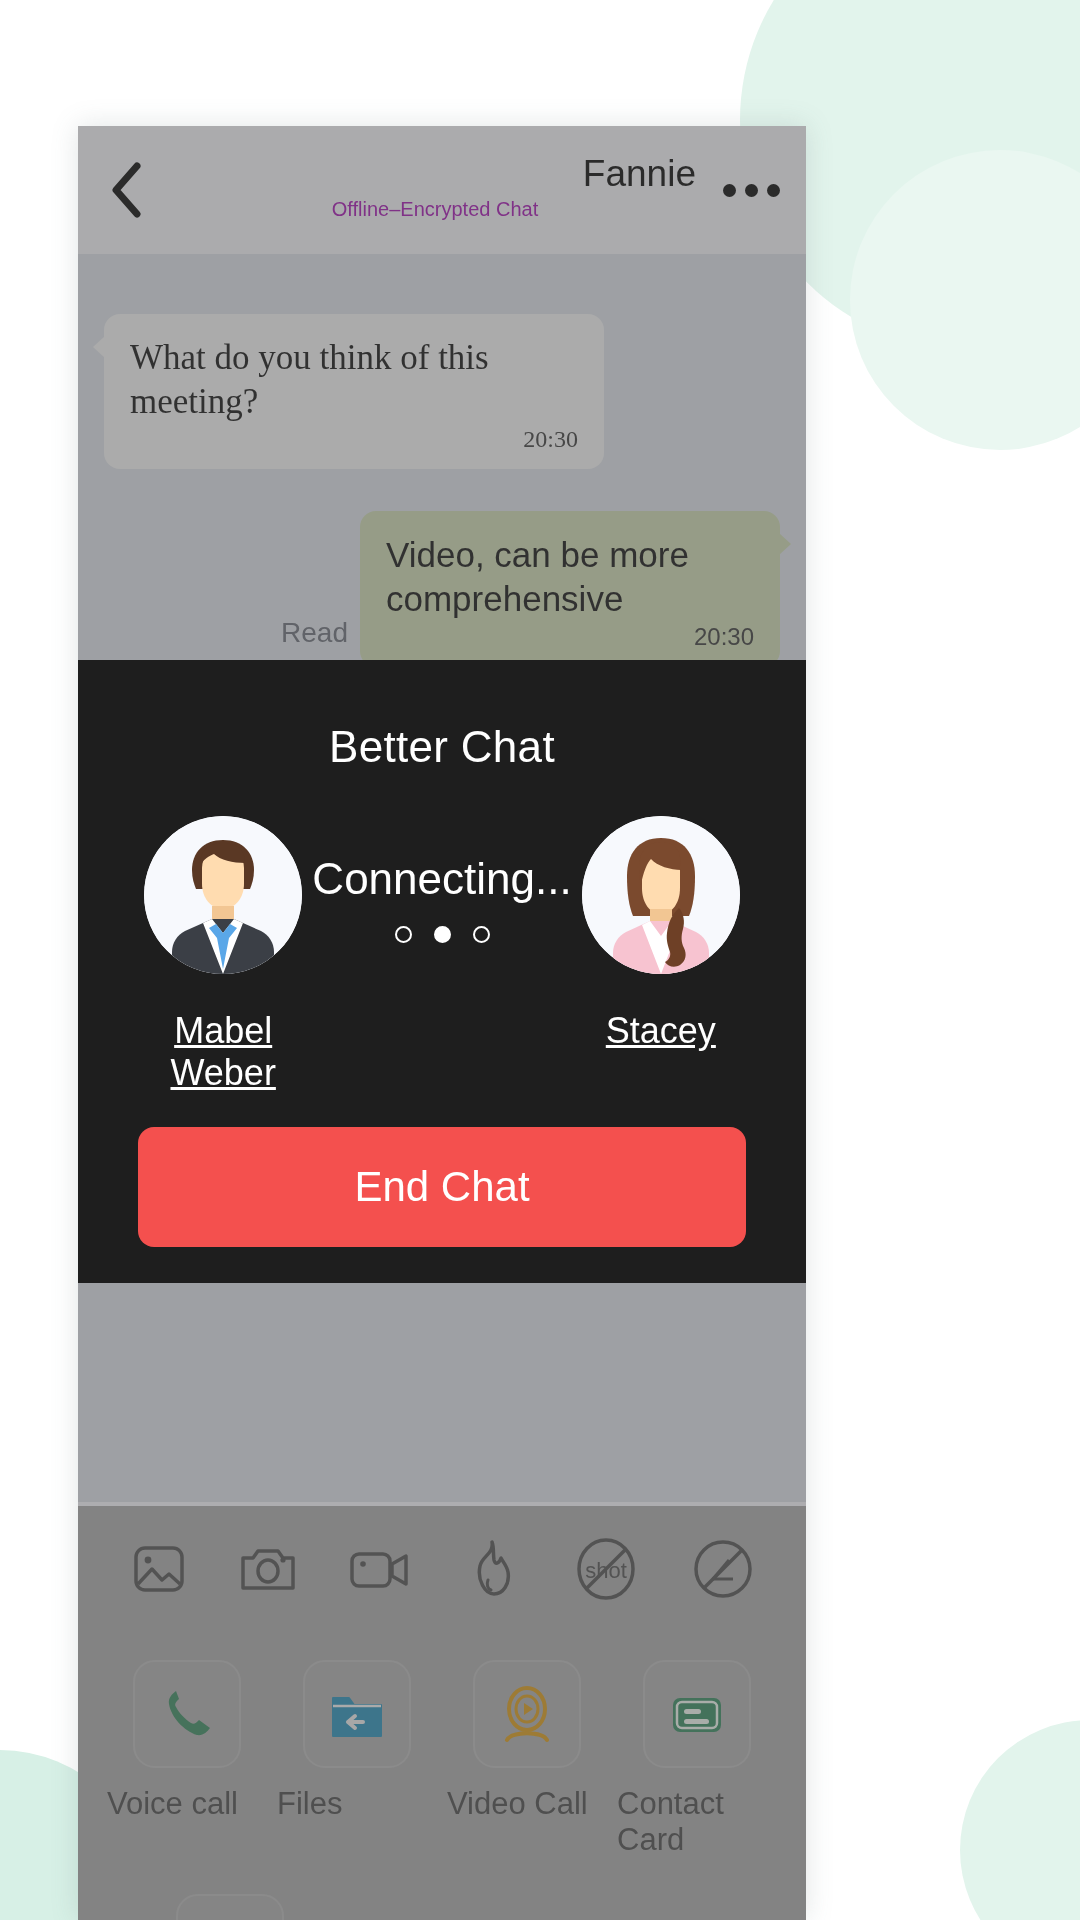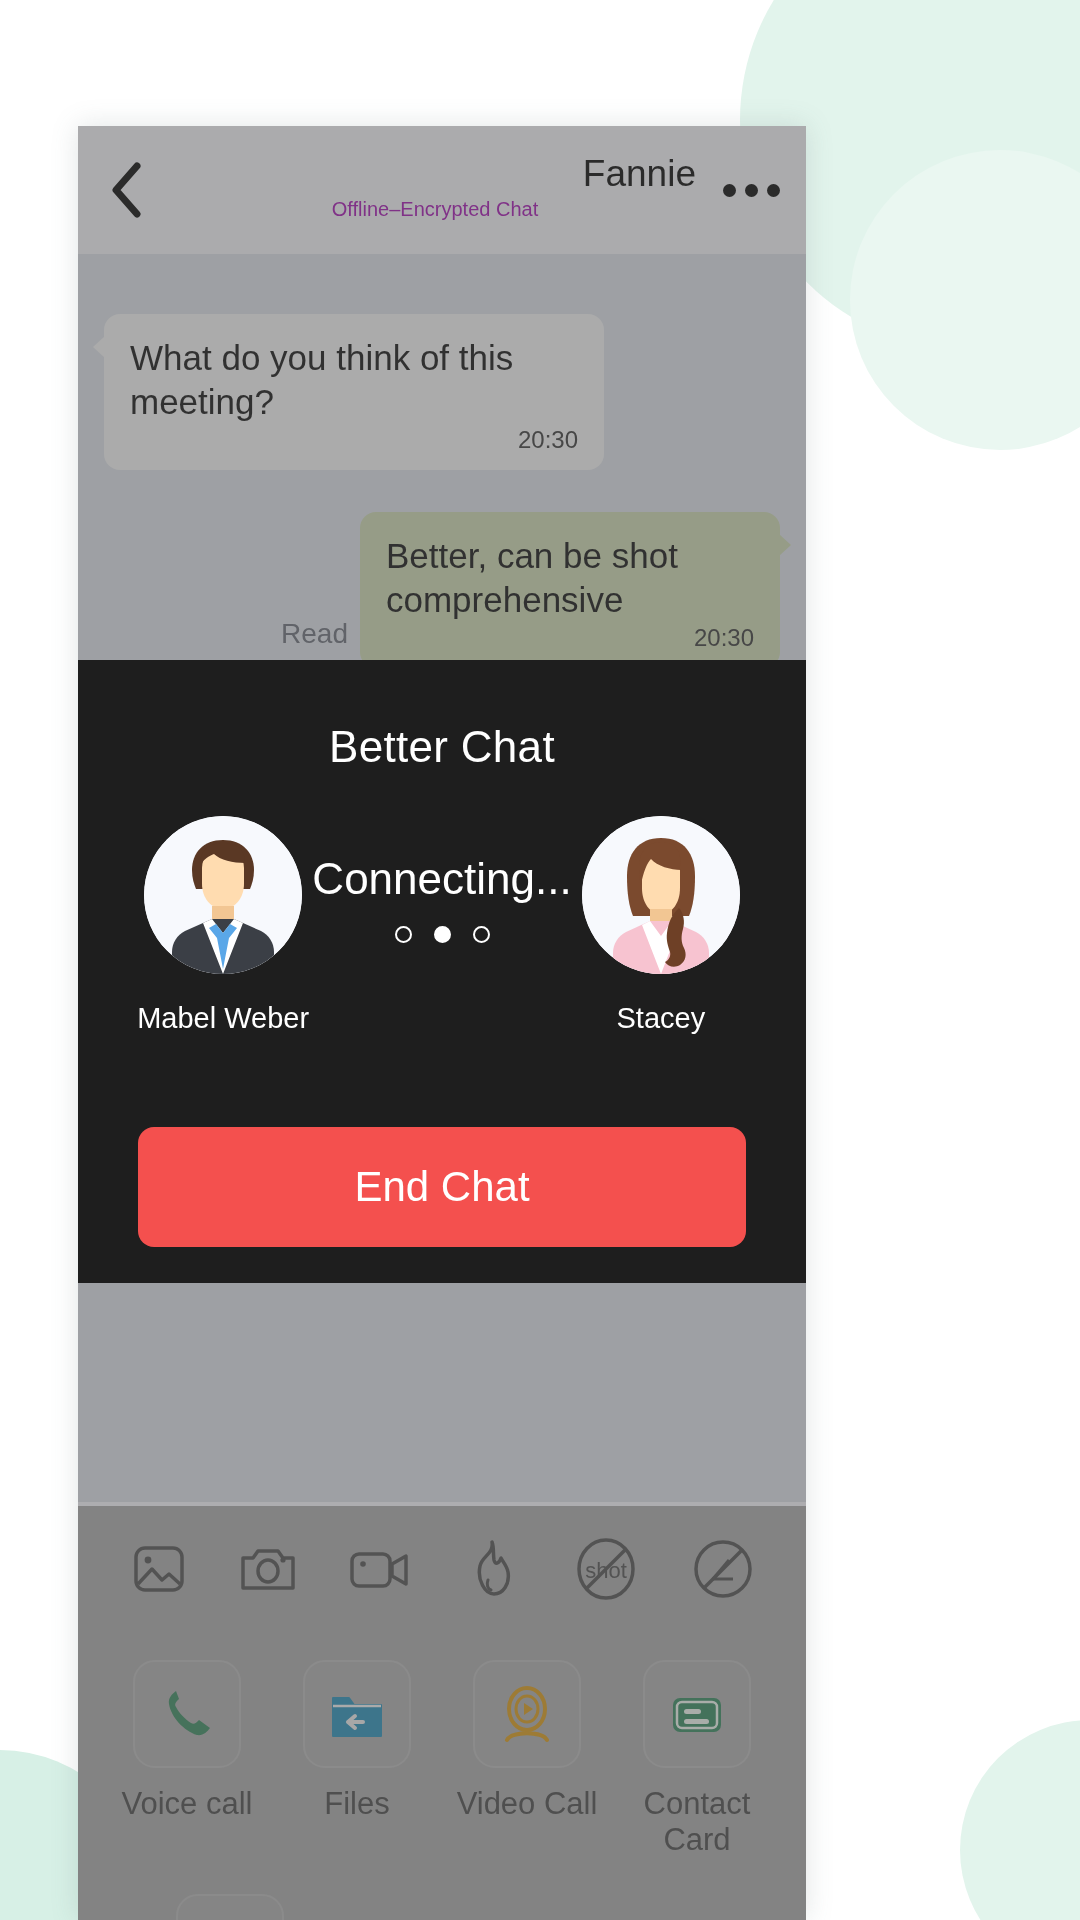--- a/index.html
+++ b/index.html
@@ -44,21 +44,21 @@
   #chat-subtitle { font-size:20px; color:#a21caf; margin-top:5px; }
   #more-btn { width:110px; height:128px; display:flex; align-items:center; justify-content:center; gap:9px; }
   .dot3 { width:13px; height:13px; border-radius:50%; background:#111; }
 
   
   #messages {
     position:absolute; left:0; top:128px; right:0; bottom:418px;
     background:#d6dae0; padding:60px 26px 0 26px;
   }
   .row { display:flex; margin-bottom:42px; align-items:flex-end; }
-  .row.left  { justify-content:flex-start; }
+  .row.left  { justify-content:flex-start;font-family:Liberation Serif, serif; }
   .row.right { justify-content:flex-end; }
 
   .bubble { position:relative; max-width:500px; border-radius:16px; padding:22px 26px 16px 26px; }
   .bubble.in  { background:#ececec; }
   .bubble.out { background:#c8d3ae; }
   .bubble.in::before{
     content:""; position:absolute; left:-11px; top:22px;
     border-top:11px solid transparent; border-bottom:11px solid transparent;
     border-right:12px solid #ececec;
   }
@@ -87,21 +87,21 @@
     position:absolute; left:0; right:0; top:1380px; height:130px;
     display:flex; align-items:center; justify-content:space-around; padding:0 26px;
     background:#a8a8a8;
   }
 
   #grid {
     position:absolute; left:0; right:0; top:1510px; bottom:0;
     background:#a8a8a8; padding:24px 24px 0 24px;
   }
   .grid-row { display:flex; justify-content:space-around; }
-  .grid-cell { width:160px; text-align:center; }
+  .grid-cell { width:160px; }
   .tile { width:108px; height:108px; margin:0 auto; border:2px solid #b5b5b5; border-radius:22px;
           display:flex; align-items:center; justify-content:center; background:#ababab; }
   .tile-label { margin-top:18px; font-size:31px; color:#4f4f4f; }
 
   
   #dim { position:absolute; inset:0; background:rgba(80,80,80,.42); }
 
   
   #modal {
     position:absolute; left:0; right:0; top:534px; height:623px;
@@ -109,21 +109,21 @@
     color:#fff;
   }
   #modal-title { text-align:center; font-size:44px; margin-top:62px; letter-spacing:.3px; }
 
   #modal-people {
     display:flex; align-items:flex-start; justify-content:space-between;
     padding:44px 56px 0 56px;
   }
   .person { width:200px; text-align:center; }
   .avatar { width:158px; height:158px; border-radius:50%; margin:0 auto; overflow:hidden; background:#f6f8fc; }
-  .person-name { margin-top:28px; font-size:29px; color:#fff; }
+  .person-name { margin-top:36px; font-size:36px; color:#fff;text-decoration:underline; }
 
   #connect-wrap { flex:1; text-align:center; padding-top:38px; }
   #connect-text { font-size:44px; color:#fff; }
   #connect-dots { margin-top:22px; display:flex; gap:22px; justify-content:center; }
   .cd { width:17px; height:17px; border-radius:50%; border:2px solid #fff; box-sizing:border-box; }
   .cd.on { background:#fff; }
 
   #end-chat-button {
     position:absolute; left:60px; right:60px; bottom:36px; height:120px;
     background:#f4504e; border-radius:16px;
@@ -169,21 +169,21 @@
       <div class="row left">
         <div class="bubble in">
           <div class="btext">What do you think of this meeting?</div>
           <div class="btime">20:30</div>
         </div>
       </div>
 
       <div class="row right">
         <div class="read-label">Read</div>
         <div class="bubble out" style="max-width:420px">
-          <div class="btext">Better, can be shot comprehensive</div>
+          <div class="btext">Video, can be more comprehensive</div>
           <div class="btime">20:30</div>
         </div>
       </div>
 
       <div class="row left">
         <div class="bubble in inline">
           <div class="btext">okay</div>
           <div class="btime">20:30</div>
         </div>
       </div>

